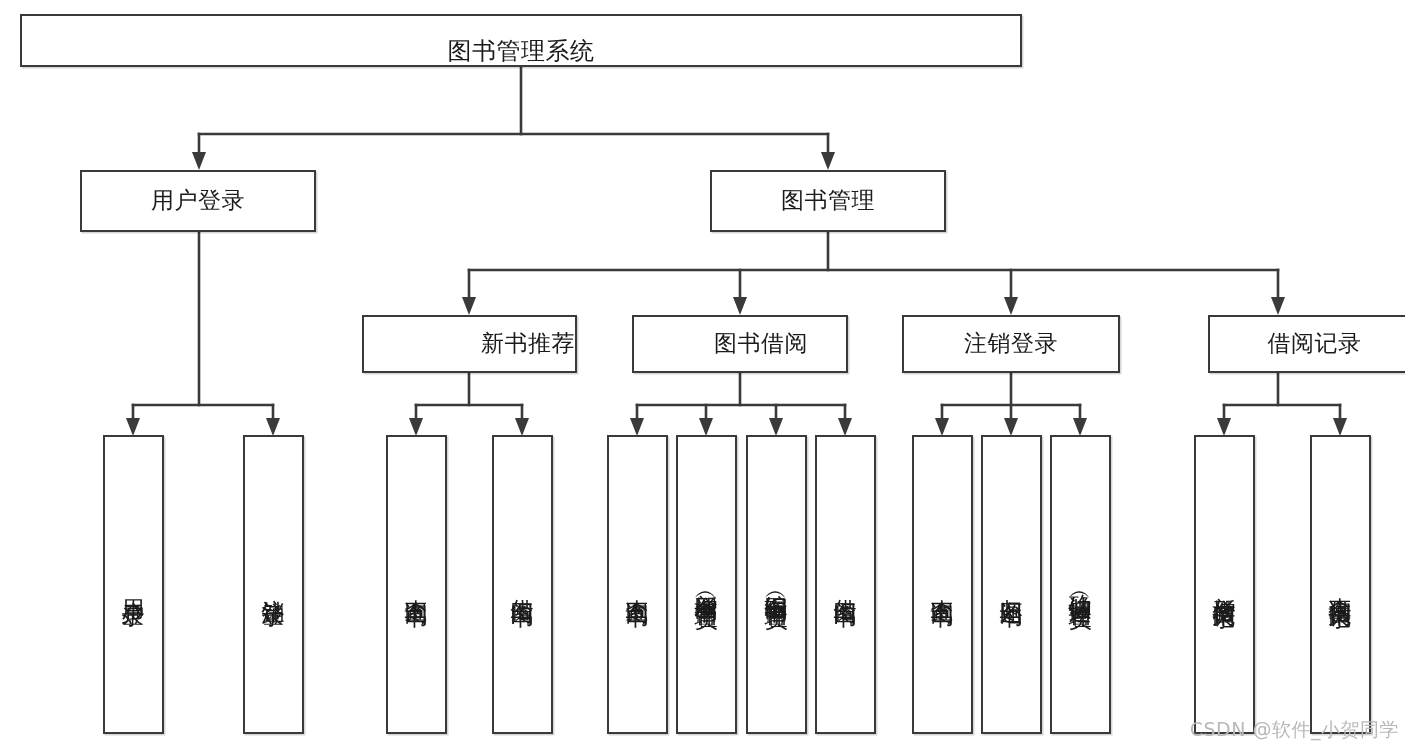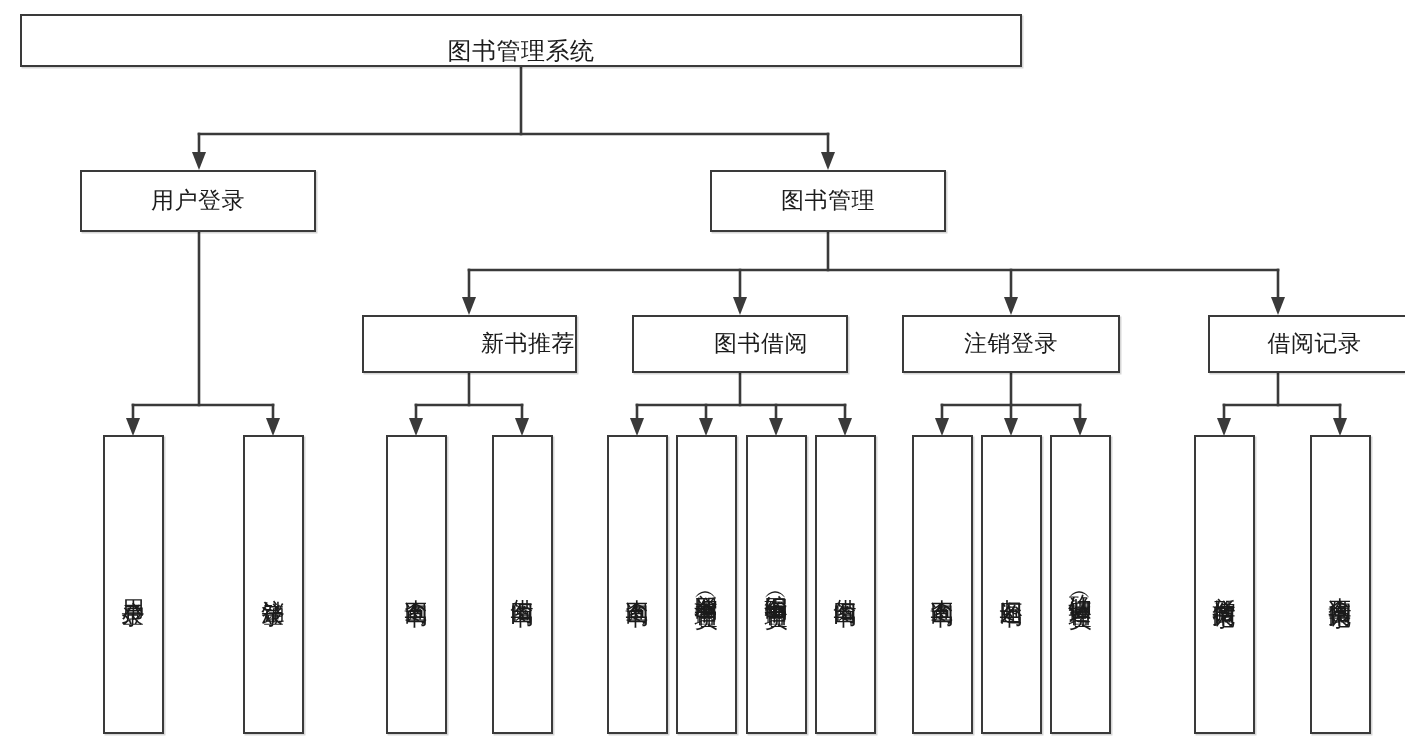--- a/index.html
+++ b/index.html
@@ -212,14 +212,15 @@
     <span class="label">确认归还（管理员）</span>
   </div>
 
   <div class="node vert" style="left:1194px; top:435px; width:61px; height:299px;">
     <span class="label">新增借阅记录</span>
   </div>
   <div class="node vert" style="left:1310px; top:435px; width:61px; height:299px;">
     <span class="label">查询借阅记录</span>
   </div>
 
+  <div class="watermark">CSDN @软件_小贺同学</div>
 
 </div>
 
 </body></html>

